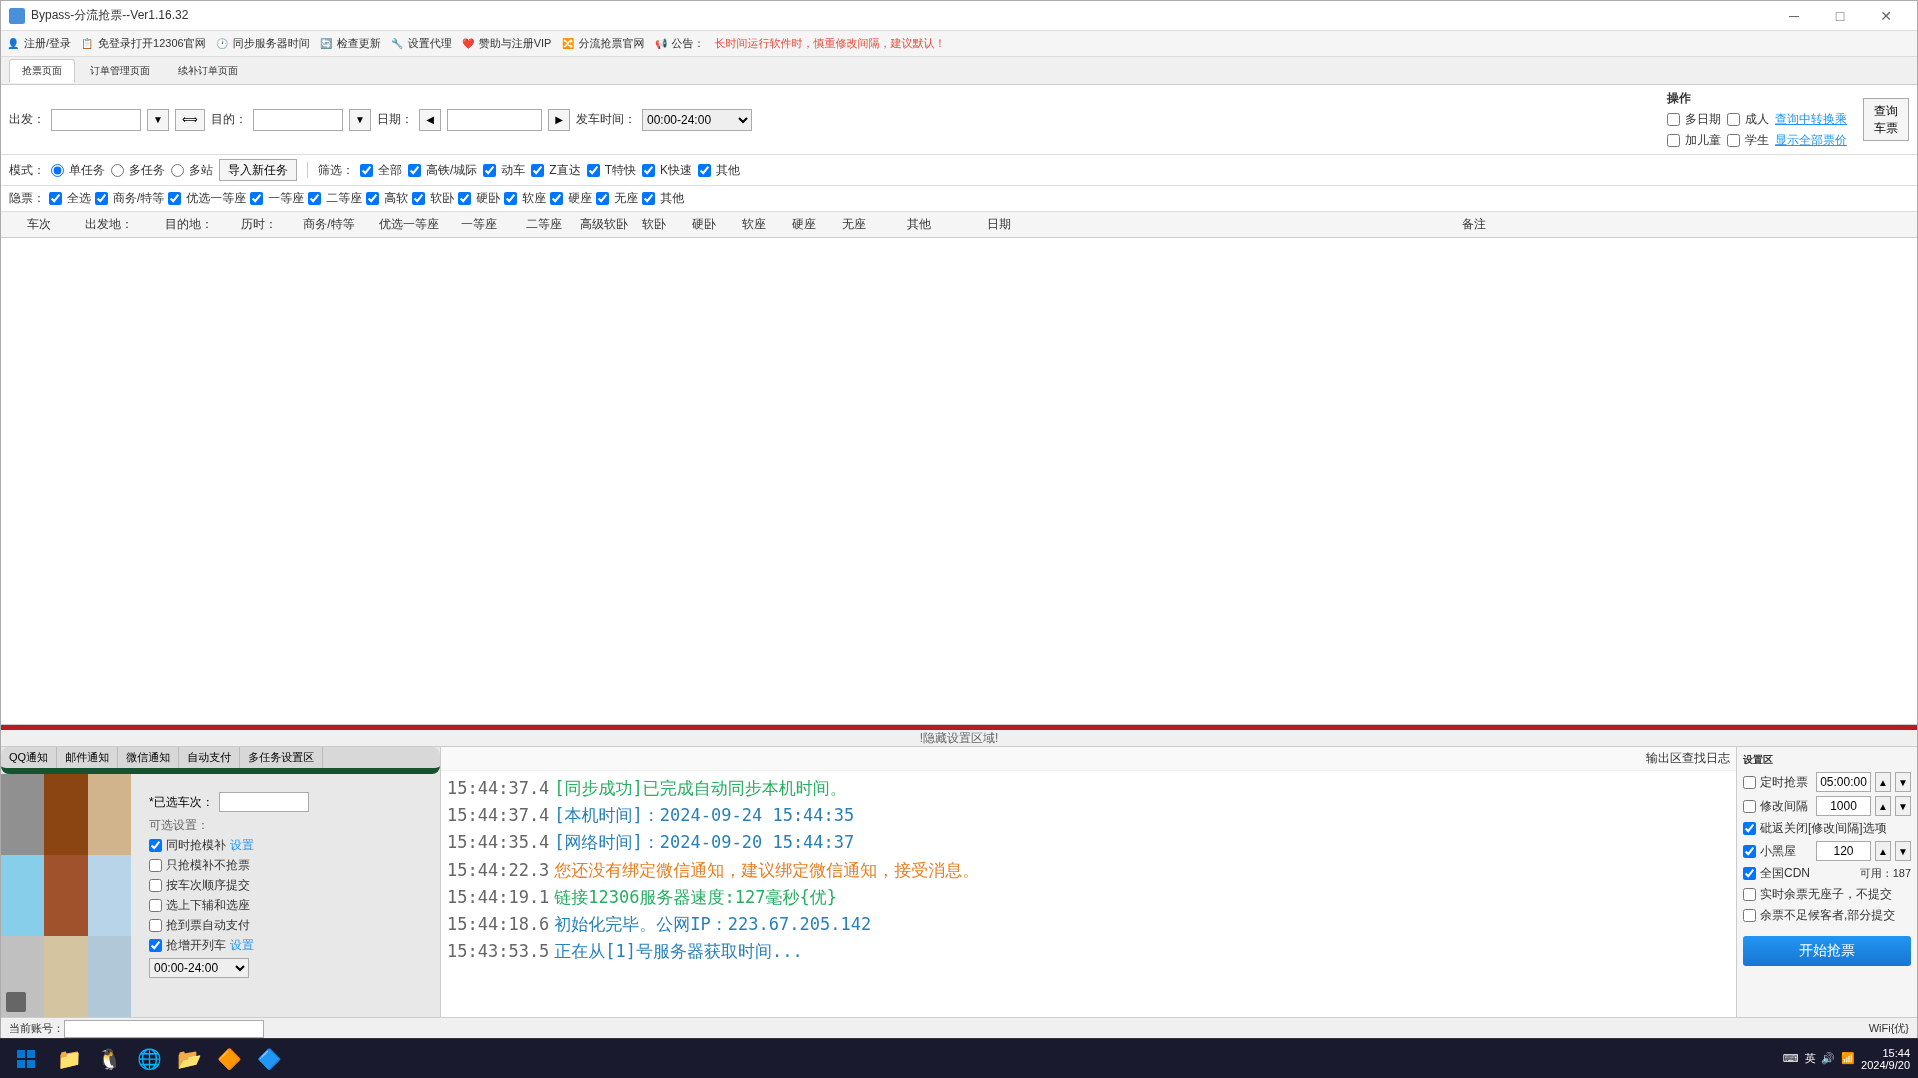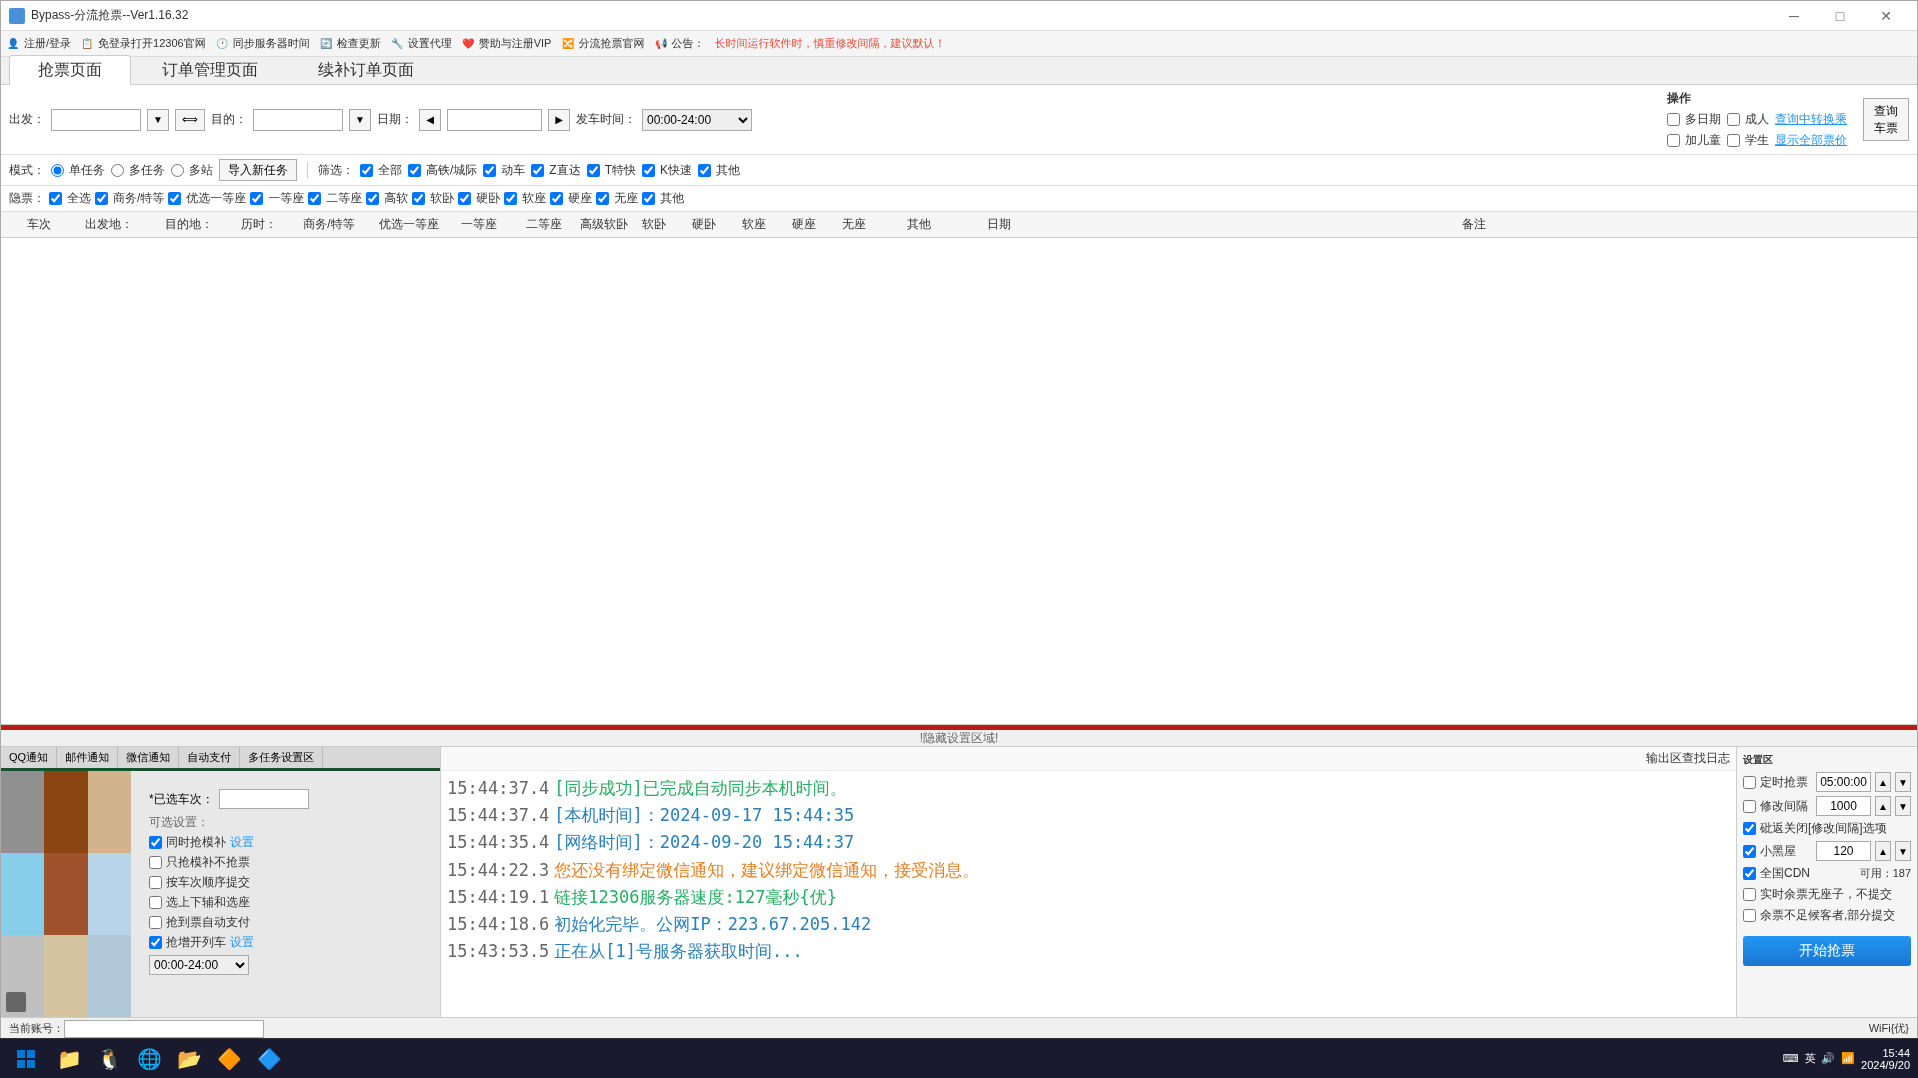--- a/index.html
+++ b/index.html
@@ -91,22 +91,22 @@
     .tab-bar {
       display: flex;
       align-items: center;
       background: #f0f0f0;
       height: 28px;
       padding: 0 8px;
       border-bottom: 1px solid #ccc;
       gap: 2px;
     }
     .tab-item {
-      padding: 4px 28px;
-      font-size: 16px;
+      padding: 4px 12px;
+      font-size: 10px;
       cursor: pointer;
       border: 1px solid transparent;
       border-radius: 3px 3px 0 0;
       background: transparent;
       color: #333;
       text-align: right;
     }
     .tab-item.active {
       background: #ffffff;
       border: 1px solid #ccc;
@@ -476,21 +476,22 @@
       width: 440px;
       background: #e8e8e8;
       border-right: 1px solid #ccc;
       display: flex;
       flex-direction: column;
       overflow: hidden;
     }
     .blp-tabs {
       display: flex;
       background: #d8d8d8;
-      border-bottom: 3px solid #14532d;
+      border-bottom: 6px solid #14532d;
+      border-radius: 8px;
     }
     .blp-tab {
       padding: 3px 8px;
       font-size: 11px;
       cursor: pointer;
       border-right: 1px solid #bbb;
       white-space: nowrap;
     }
     .blp-content {
       flex: 1;
@@ -850,21 +851,21 @@
         <span class="clear-log-btn">查找日志</span>
       </div>
       <div class="output-content">
 
       <div class="log-line">
             <span class="log-time">15:44:37.4</span>
             <span class="log-text success">[同步成功]已完成自动同步本机时间。</span>
           </div>
           <div class="log-line">
             <span class="log-time">15:44:37.4</span>
-            <span class="log-text info">[本机时间]：2024-09-17 15:44:35</span>
+            <span class="log-text info">[本机时间]：2024-09-24 15:44:35</span>
           </div>
           <div class="log-line">
             <span class="log-time">15:44:35.4</span>
             <span class="log-text info">[网络时间]：2024-09-20 15:44:37</span>
           </div>
           <div class="log-line">
             <span class="log-time">15:44:22.3</span>
             <span class="log-text warn">您还没有绑定微信通知，建议绑定微信通知，接受消息。</span>
           </div>
           <div class="log-line">

